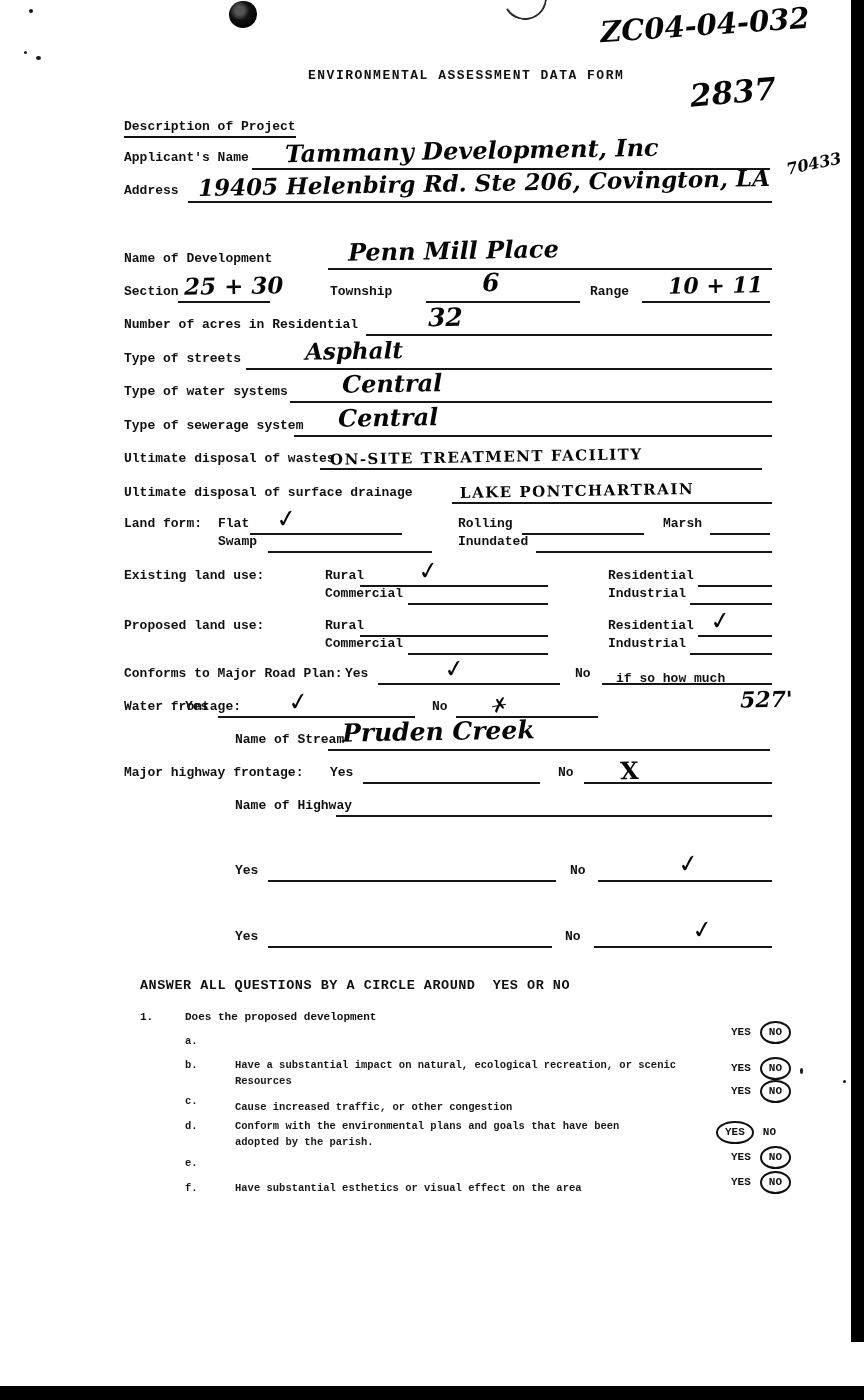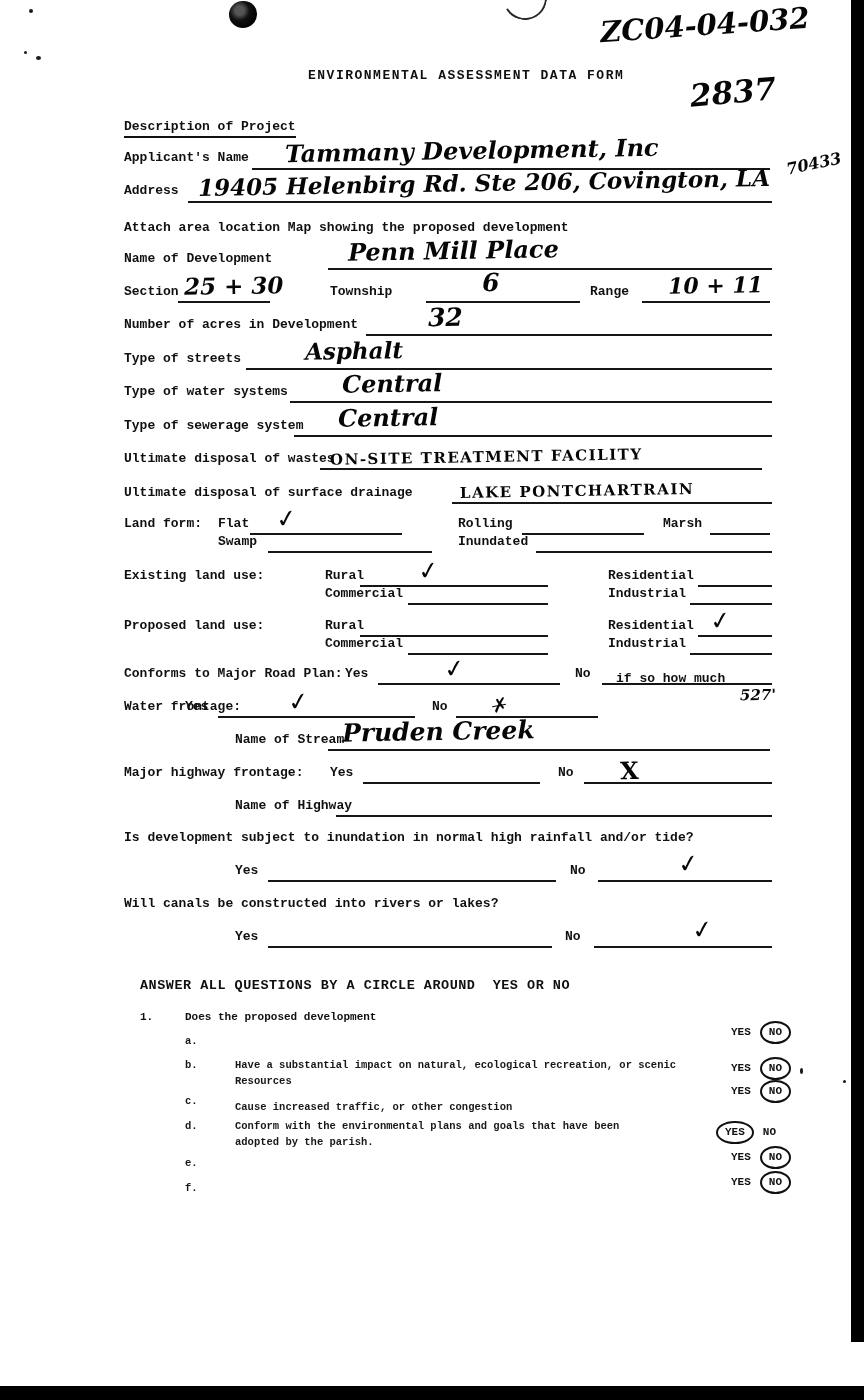--- a/index.html
+++ b/index.html
@@ -52,37 +52,36 @@
 
   <div class="t" style="left:124px;top:150px">Applicant's Name</div>
   <div class="rule" style="left:252px;top:168px;width:518px"></div>
   <div class="hand" style="left:285px;top:136px;font-size:24px">Tammany Development, Inc</div>
   <div class="hand" style="left:786px;top:154px;font-size:16px;transform:rotate(-12deg)">70433</div>
 
   <div class="t" style="left:124px;top:183px">Address</div>
   <div class="rule" style="left:188px;top:201px;width:584px"></div>
   <div class="hand" style="left:198px;top:169px;font-size:23px">19405 Helenbirg Rd. Ste 206, Covington, LA</div>
 
-  <div class="t" style="left:124px;top:220px">Attach area location Map showing the proposed development</div>
 
   <div class="t" style="left:124px;top:251px">Name of Development</div>
   <div class="rule" style="left:328px;top:268px;width:444px"></div>
   <div class="hand" style="left:348px;top:236px;font-size:24px">Penn Mill Place</div>
 
   <div class="t" style="left:124px;top:284px">Section</div>
   <div class="rule" style="left:178px;top:301px;width:92px"></div>
   <div class="hand" style="left:184px;top:272px;font-size:23px">25 + 30</div>
   <div class="t" style="left:330px;top:284px">Township</div>
   <div class="rule" style="left:426px;top:301px;width:154px"></div>
   <div class="hand" style="left:482px;top:268px;font-size:25px">6</div>
   <div class="t" style="left:590px;top:284px">Range</div>
   <div class="rule" style="left:642px;top:301px;width:128px"></div>
   <div class="hand" style="left:668px;top:272px;font-size:22px">10 + 11</div>
 
-  <div class="t" style="left:124px;top:317px">Number of acres in Development</div>
+  <div class="t" style="left:124px;top:317px">Number of acres in Residential</div>
   <div class="rule" style="left:366px;top:334px;width:406px"></div>
   <div class="hand" style="left:428px;top:303px;font-size:25px">32</div>
 
   <div class="t" style="left:124px;top:351px">Type of streets</div>
   <div class="rule" style="left:246px;top:368px;width:526px"></div>
   <div class="hand" style="left:305px;top:337px;font-size:23px">Asphalt</div>
 
   <div class="t" style="left:124px;top:384px">Type of water systems</div>
   <div class="rule" style="left:290px;top:401px;width:482px"></div>
   <div class="hand" style="left:342px;top:369px;font-size:24px">Central</div>
@@ -142,44 +141,42 @@
   <div class="rule" style="left:602px;top:683px;width:170px"></div>
 
   <div class="t" style="left:124px;top:699px">Water frontage:</div>
   <div class="t" style="left:185px;top:699px">Yes</div>
   <div class="rule" style="left:218px;top:716px;width:197px"></div>
   <div class="check" style="left:288px;top:687px">✓</div>
   <div class="t" style="left:432px;top:699px">No</div>
   <div class="rule" style="left:456px;top:716px;width:142px"></div>
   <div class="scrib" style="left:492px;top:694px">✗</div>
   <div class="t" style="left:616px;top:671px">if so how much</div>
-  <div class="hand" style="left:740px;top:686px;font-size:15px">527'</div>
+  <div class="hand" style="left:740px;top:686px;font-size:22px">527'</div>
 
   <div class="t" style="left:235px;top:732px">Name of Stream</div>
   <div class="rule" style="left:328px;top:749px;width:442px"></div>
   <div class="hand" style="left:342px;top:717px;font-size:25px">Pruden Creek</div>
 
   <div class="t" style="left:124px;top:765px">Major highway frontage:</div>
   <div class="t" style="left:330px;top:765px">Yes</div>
   <div class="rule" style="left:363px;top:782px;width:177px"></div>
   <div class="t" style="left:558px;top:765px">No</div>
   <div class="rule" style="left:584px;top:782px;width:188px"></div>
   <div class="hand" style="left:620px;top:756px;font-size:24px;font-style:normal">X</div>
 
   <div class="t" style="left:235px;top:798px">Name of Highway</div>
   <div class="rule" style="left:336px;top:815px;width:436px"></div>
 
-  <div class="t" style="left:124px;top:830px">Is development subject to inundation in normal high rainfall and/or tide?</div>
   <div class="t" style="left:235px;top:863px">Yes</div>
   <div class="rule" style="left:268px;top:880px;width:288px"></div>
   <div class="t" style="left:570px;top:863px">No</div>
   <div class="rule" style="left:598px;top:880px;width:174px"></div>
   <div class="check" style="left:678px;top:849px">✓</div>
 
-  <div class="t" style="left:124px;top:896px">Will canals be constructed into rivers or lakes?</div>
   <div class="t" style="left:235px;top:929px">Yes</div>
   <div class="rule" style="left:268px;top:946px;width:284px"></div>
   <div class="t" style="left:565px;top:929px">No</div>
   <div class="rule" style="left:594px;top:946px;width:178px"></div>
   <div class="check" style="left:692px;top:915px">✓</div>
 
   <div class="t" style="left:140px;top:978px;font-size:13.5px;letter-spacing:0.5px">ANSWER ALL QUESTIONS BY A CIRCLE AROUND  YES OR NO</div>
   <div class="tm" style="left:140px;top:1010px">1.</div>
   <div class="tm" style="left:185px;top:1010px">Does the proposed development</div>
 
@@ -195,15 +192,16 @@
 
   <div class="ts pre" style="left:185px;top:1119px">d.</div>
   <div class="ts" style="left:235px;top:1119px;width:400px">Conform with the environmental plans and goals that have been adopted by the parish.</div>
   <div class="ynrow" style="left:716px;top:1121px"><span class="yes circled">YES</span><span class="no">NO</span></div>
 
   <div class="ts pre" style="left:185px;top:1156px">e.</div>
   <div class="ts" style="left:235px;top:1100px;width:470px">Cause increased traffic, or other congestion</div>
   <div class="ynrow" style="left:731px;top:1146px"><span class="yes">YES</span><span class="no circled">NO</span></div>
 
   <div class="ts pre" style="left:185px;top:1181px">f.</div>
+  <div class="ts" style="left:235px;top:1181px;width:470px">Have substantial esthetics or visual effect on the area</div>
   <div class="ynrow" style="left:731px;top:1171px"><span class="yes">YES</span><span class="no circled">NO</span></div>
 
 </div>
 
 </body></html>

